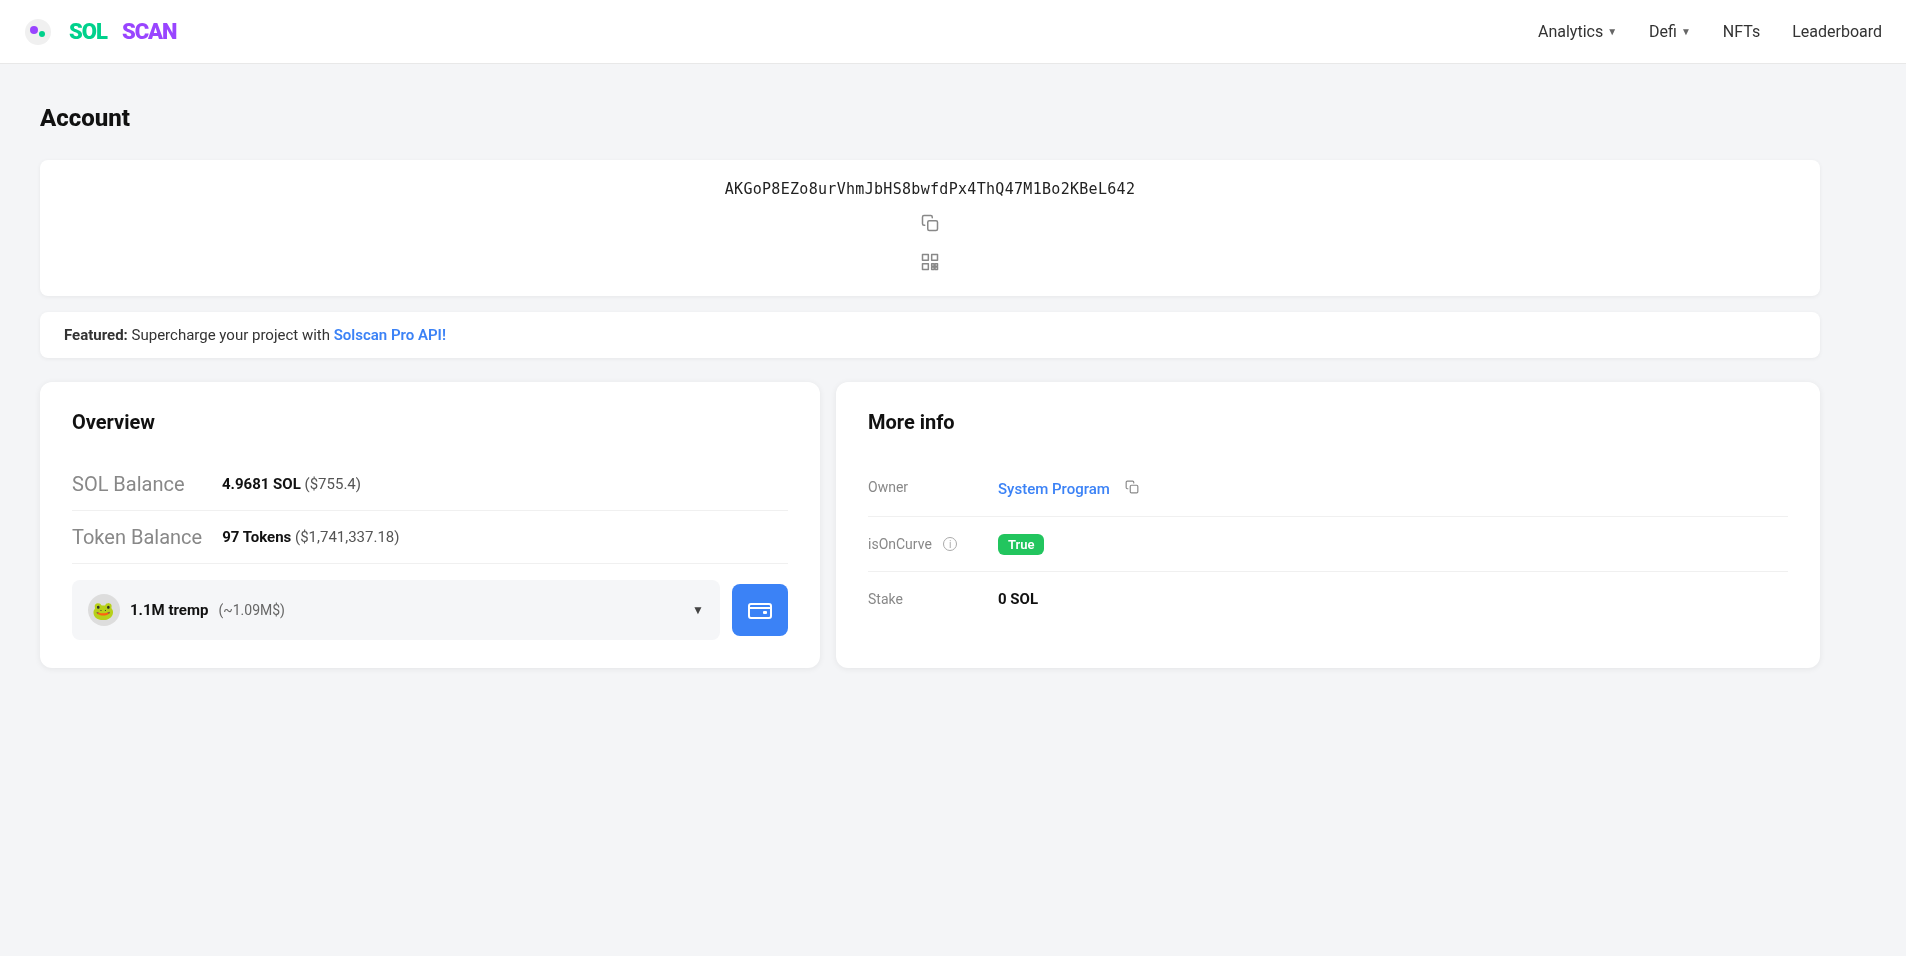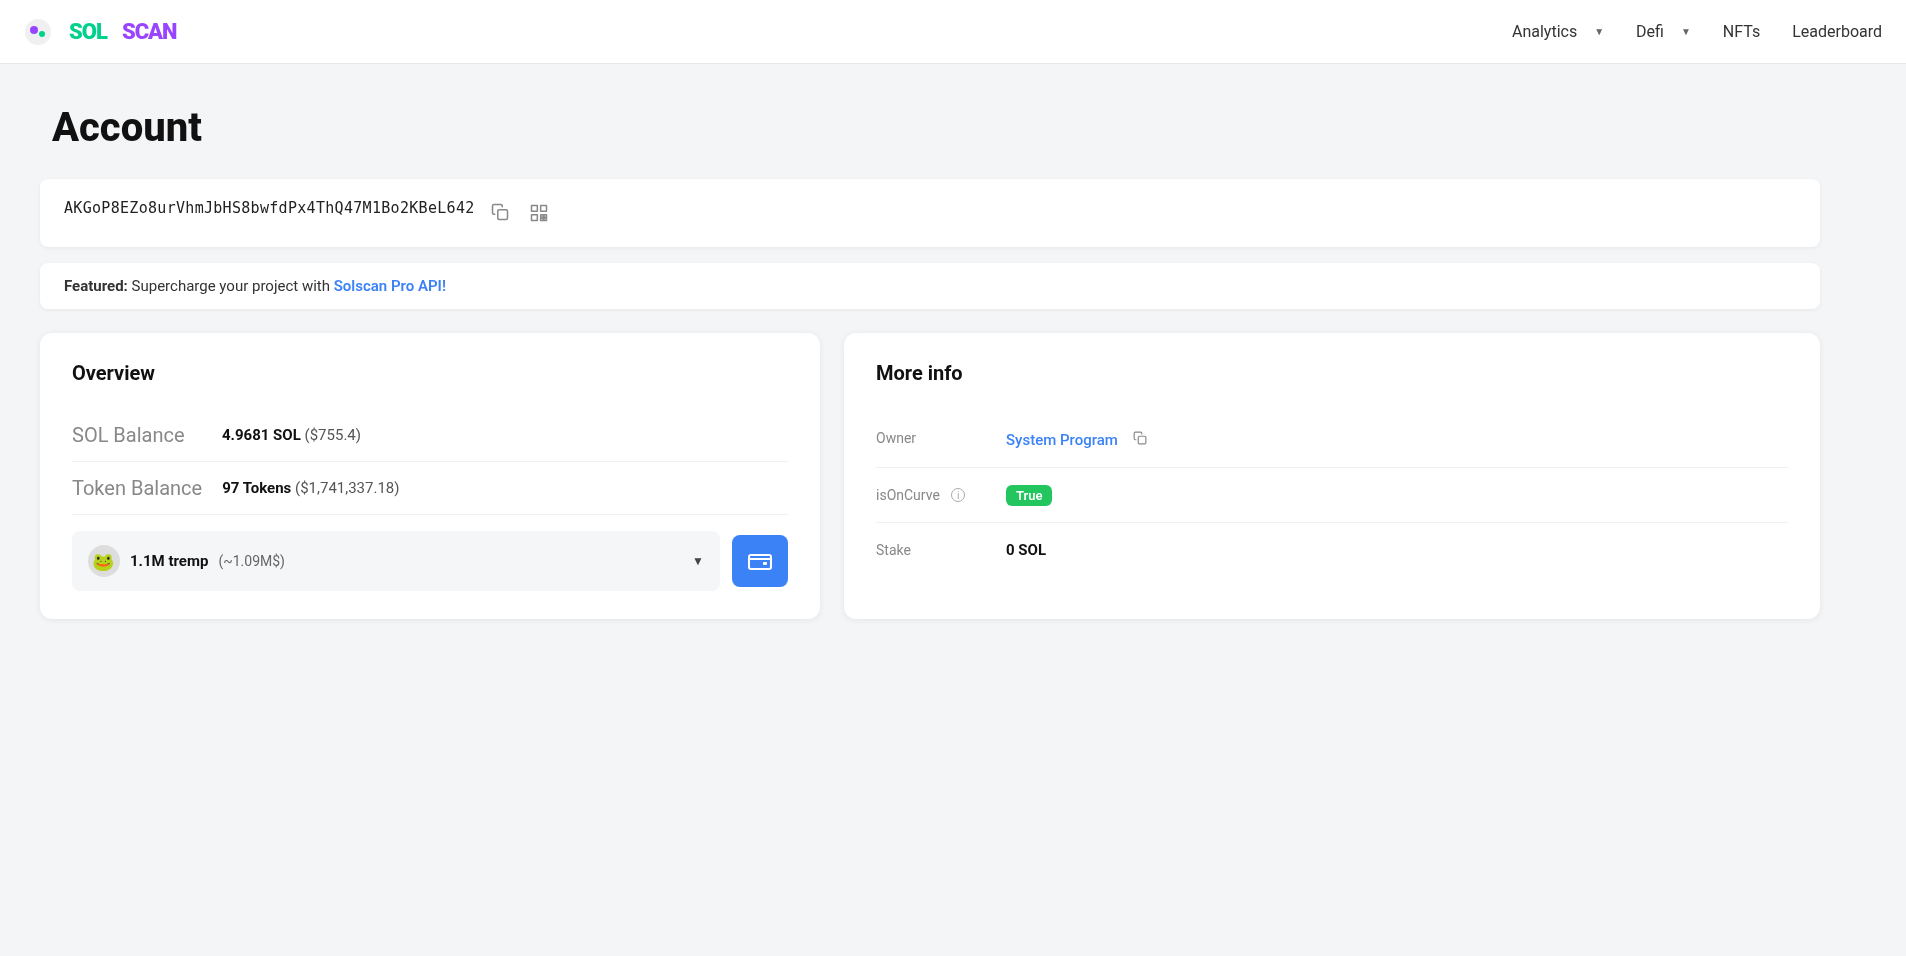--- a/index.html
+++ b/index.html
@@ -54,52 +54,52 @@
       display: flex;
       align-items: center;
       gap: 32px;
     }
     .nav-item {
       font-size: 16px;
       color: #333;
       cursor: pointer;
       display: flex;
       align-items: center;
-      gap: 17px;
+      gap: 4px;
       font-weight: 400;
       white-space: nowrap;
     }
     .nav-chevron {
       font-size: 10px;
       color: #666;
     }
 
     
     .main {
       padding: 40px 40px 40px 40px;
       max-width: 1860px;
     }
 
     .page-title {
-      font-size: 40px;
+      font-size: 24px;
       font-weight: 800;
       color: #111;
       margin-bottom: 28px;
-      margin-left: 12px;
     }
 
     .address-bar {
       background: #fff;
       border-radius: 8px;
       padding: 20px 24px;
       display: flex;
-      align-items: flex-start;
+      align-items: center;
       gap: 12px;
       margin-bottom: 16px;
       box-shadow: 0 1px 4px rgba(0,0,0,0.06);
+      flex-direction: column;
     }
     .address-text {
       font-size: 15px;
       color: #222;
       font-family: monospace;
       letter-spacing: 0.02em;
     }
     .icon-btn {
       background: none;
       border: none;
@@ -119,21 +119,21 @@
       margin-bottom: 24px;
       font-size: 15px;
       color: #333;
       box-shadow: 0 1px 4px rgba(0,0,0,0.06);
     }
     .featured-bar strong { font-weight: 700; }
     .featured-link { color: #3b82f6; font-weight: 600; text-decoration: none; }
 
     .cards-row {
       display: flex;
-      gap: 24px;
+      gap: 16px;
     }
 
     .card {
       background: #fff;
       border-radius: 12px;
       padding: 28px 32px;
       box-shadow: 0 1px 6px rgba(0,0,0,0.07);
     }
     .card-overview {
       flex: 0 0 48%;

